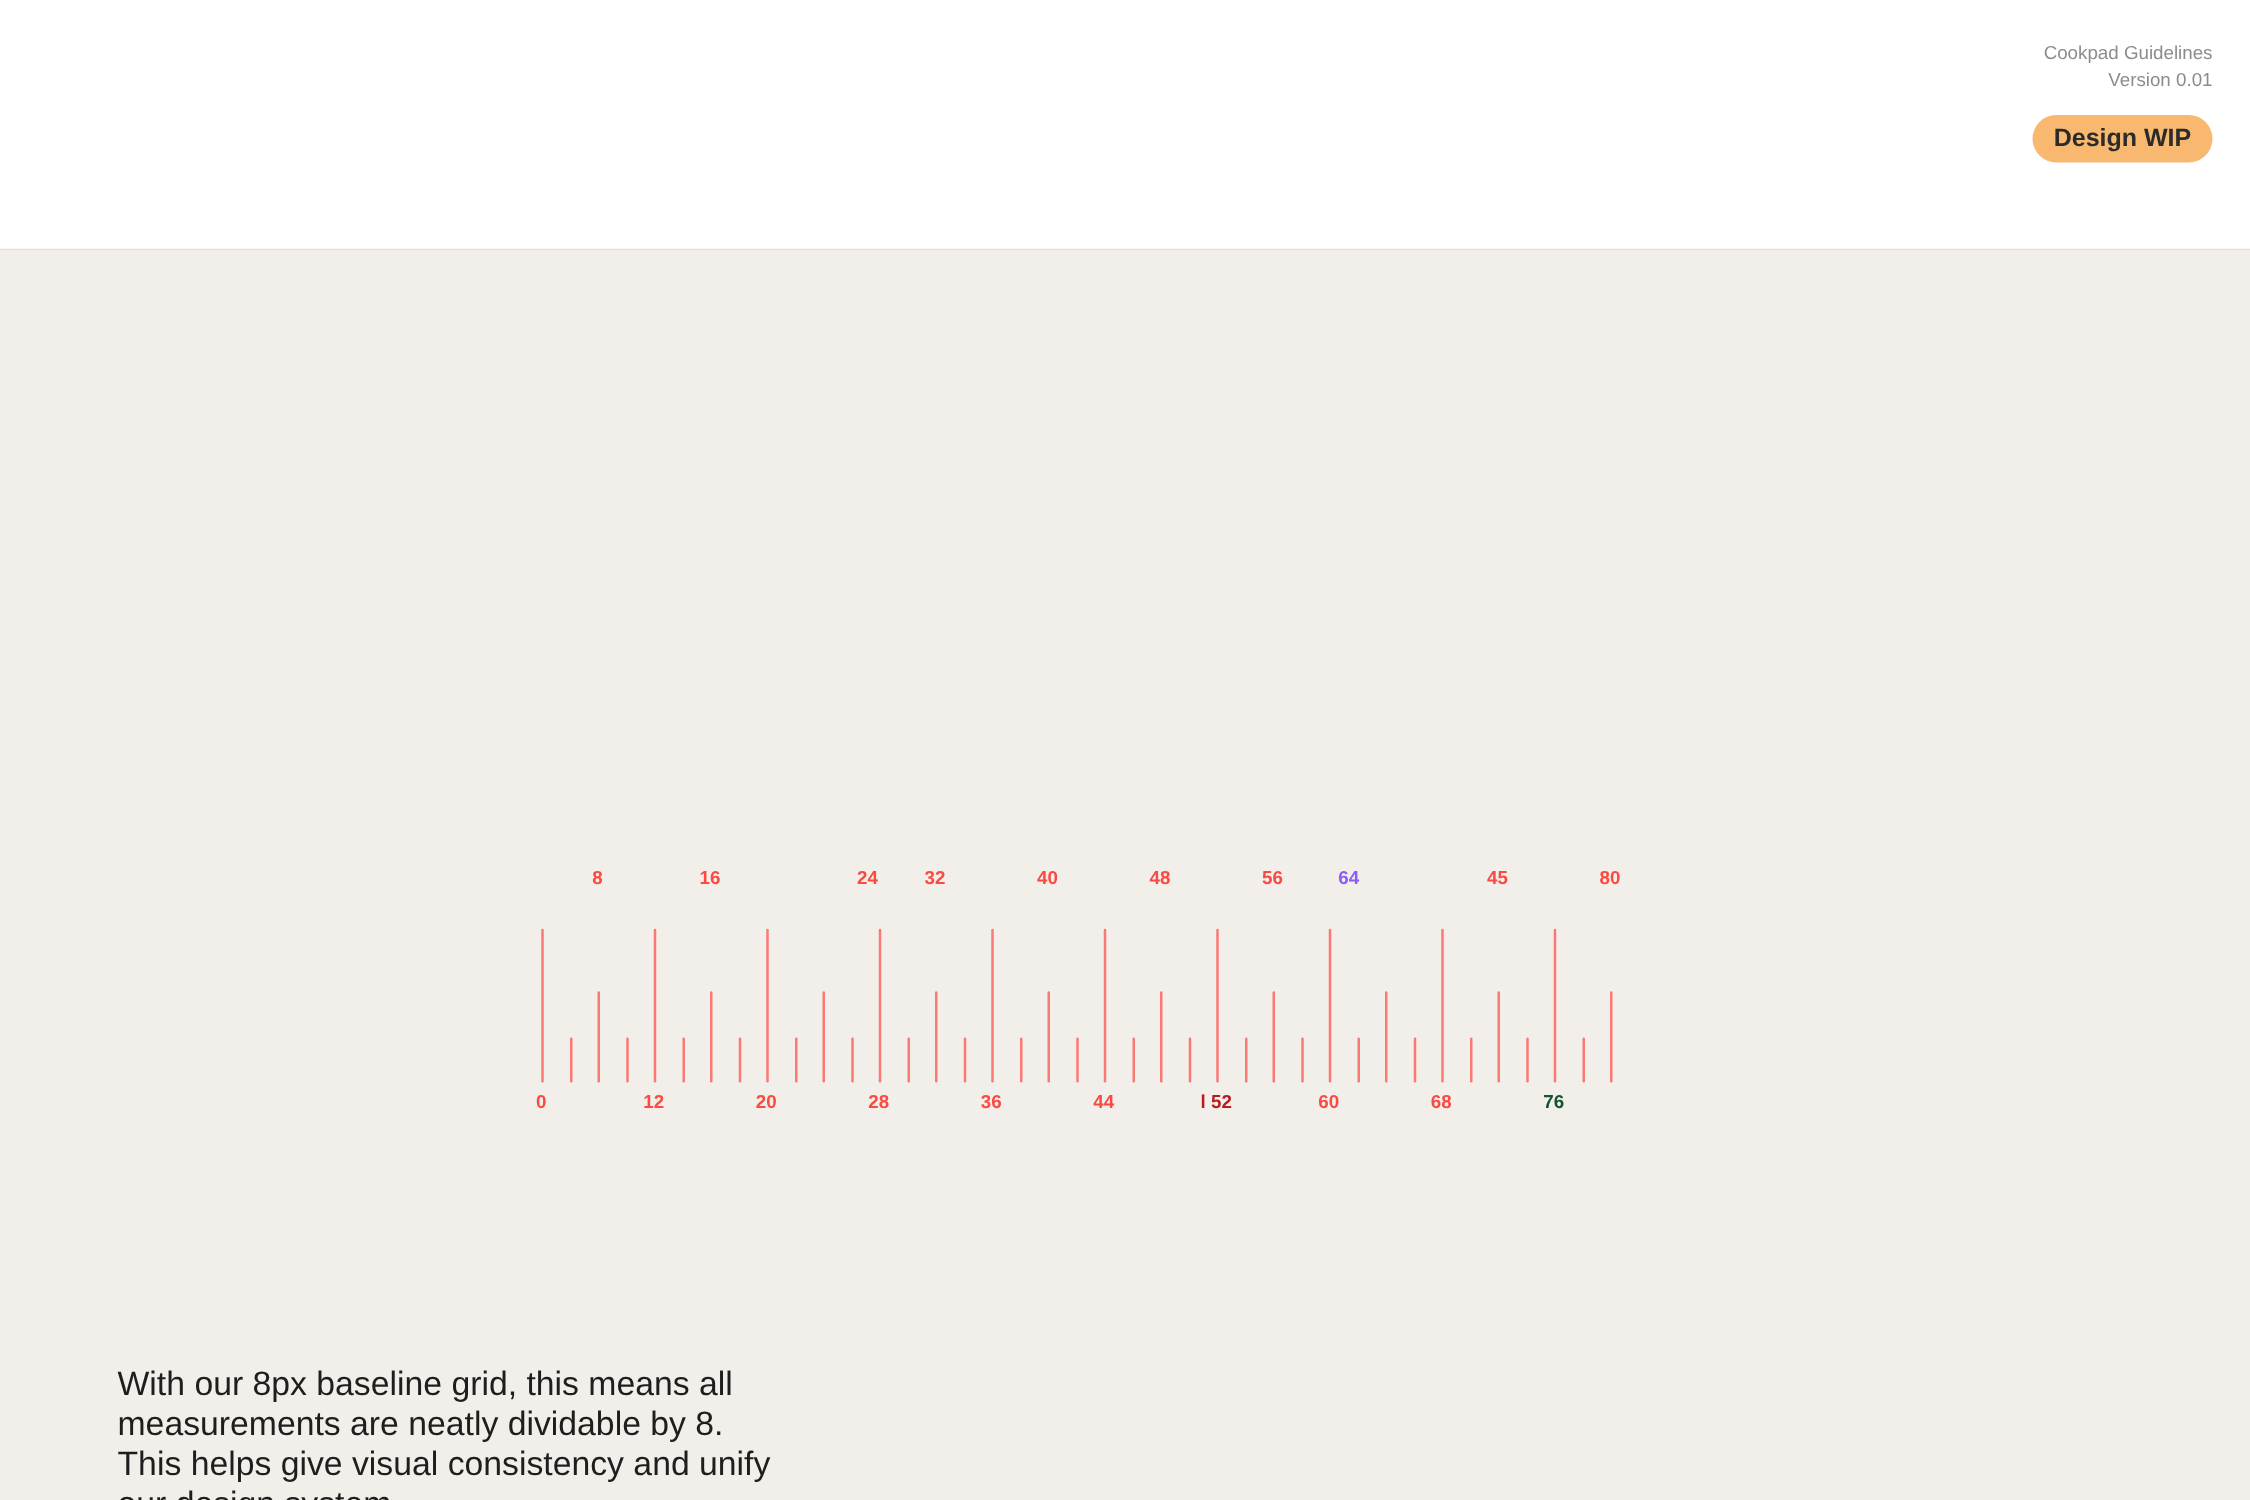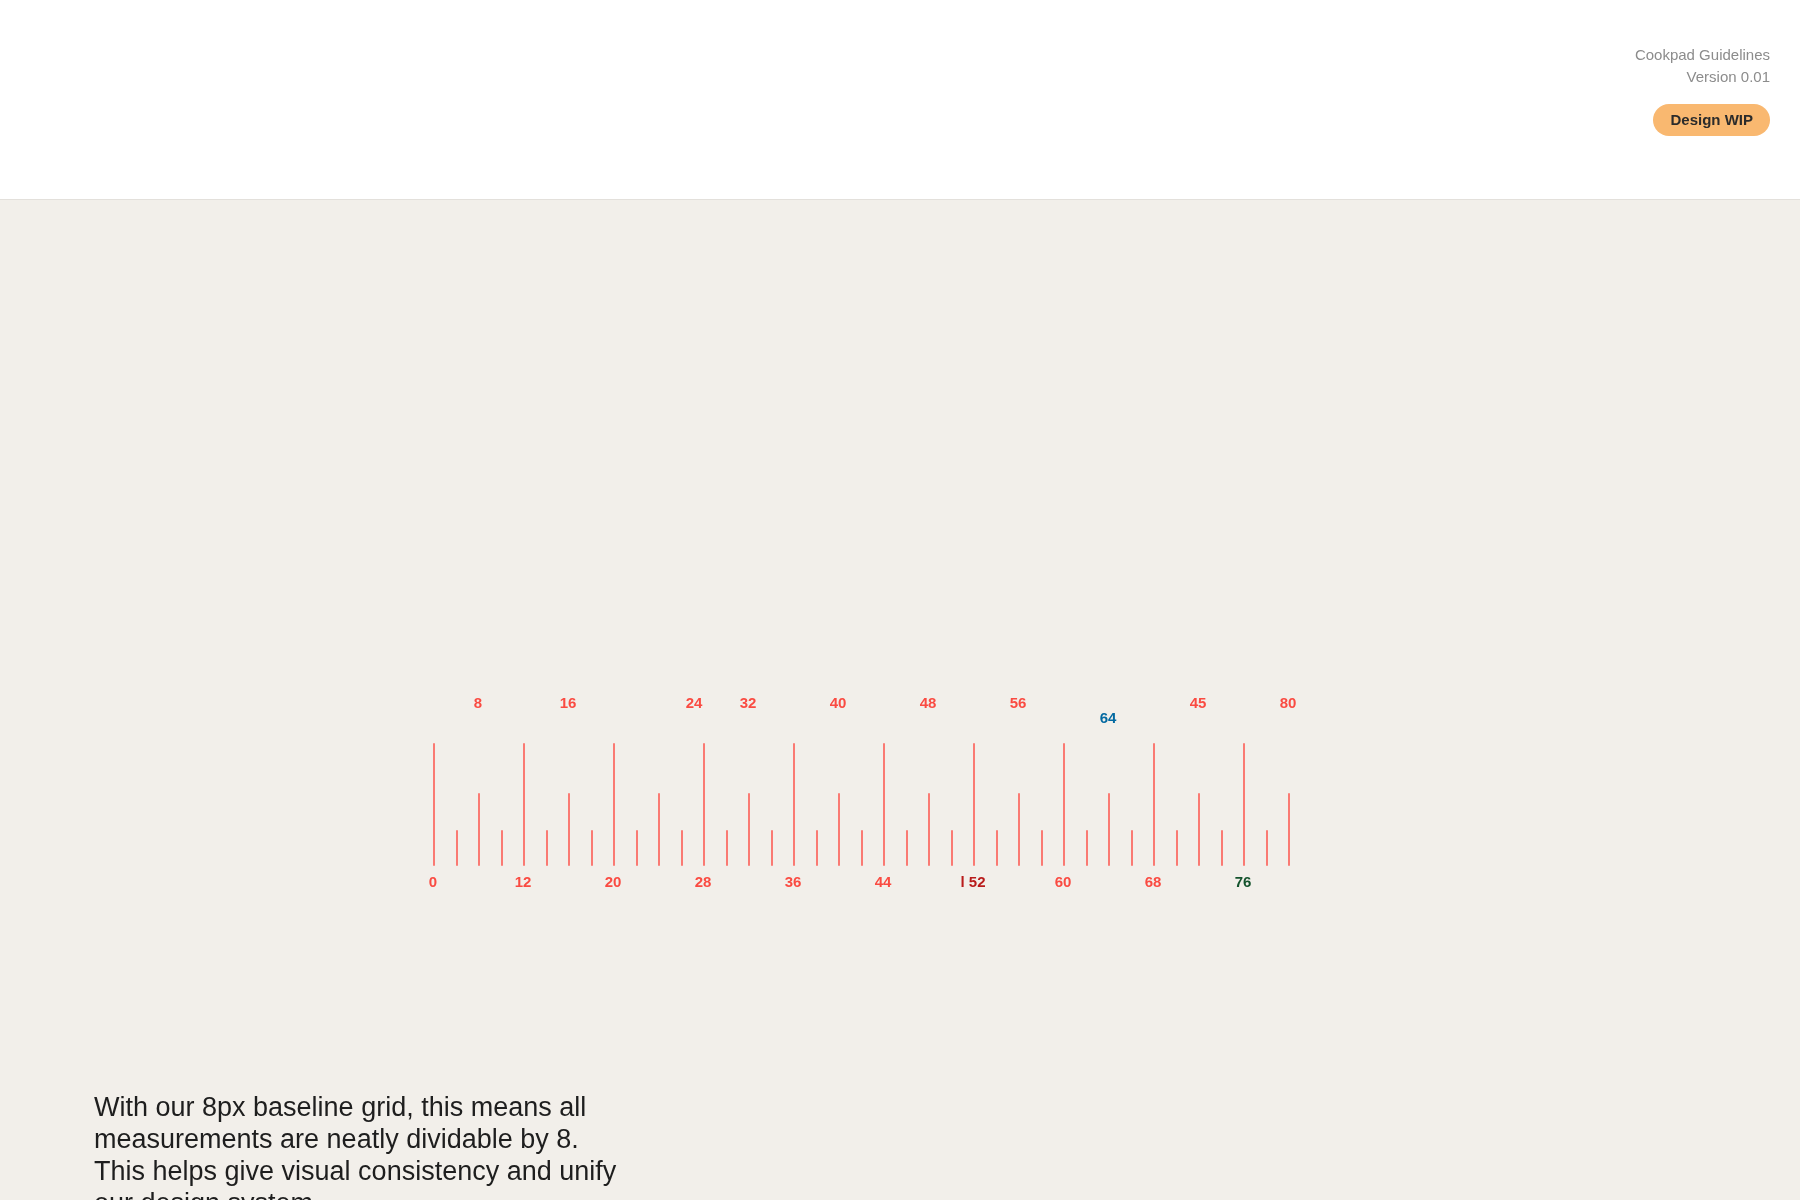--- a/index.html
+++ b/index.html
@@ -30,37 +30,37 @@
     font-size: 52px;
     font-weight: 400;
     color: #3C3C3C;
     letter-spacing: -0.5px;
     line-height: 1;
   }
 
   .header-meta {
     position: absolute;
     right: 30px;
-    top: 44px;
+    top: 32px;
     text-align: right;
   }
 
   .header-meta .meta-line {
     font-size: 15px;
     color: #8C8C8C;
     line-height: 1.45;
     font-weight: 400;
   }
 
   .wip-badge {
     display: inline-block;
     margin-top: 16px;
     background: #F9B870;
     color: #2B2B2B;
-    font-size: 15px;
+    font-size: 20px;
     font-weight: 700;
     padding: 8px 17px;
     border-radius: 999px;
     border: none;
     cursor: pointer;
     font-family: "Liberation Sans", sans-serif;
     line-height: 1.1;
   }
 
   
@@ -148,21 +148,21 @@
 
   <div class="ruler">
     <div class="ruler-labels-top">
         <span class="ruler-label" style="left: 45px; color: rgb(250, 75, 66);">8</span>
         <span class="ruler-label" style="left: 135px; color: rgb(250, 75, 66);">16</span>
         <span class="ruler-label" style="left: 225px; color: rgb(250, 75, 66); margin-left: 36px;">24</span>
         <span class="ruler-label" style="left: 315px; color: rgb(250, 75, 66);">32</span>
         <span class="ruler-label" style="left: 405px; color: rgb(250, 75, 66);">40</span>
         <span class="ruler-label" style="left: 495px; color: rgb(250, 75, 66);">48</span>
         <span class="ruler-label" style="left: 585px; color: rgb(250, 75, 66);">56</span>
-        <span class="ruler-label" style="left: 675px; color: #0369a1; margin-top: 15px;">64</span>
+        <span class="ruler-label" style="left: 646px; color: #8b5cf6;">64</span>
         <span class="ruler-label" style="left: 765px; color: rgb(250, 75, 66);">45</span>
         <span class="ruler-label" style="left: 855px; color: rgb(250, 75, 66);">80</span>
       </div>
     <div class="ruler-ticks">
         <div class="tick tall" style="left: 0px; background: rgb(250, 122, 115);"></div>
         <div class="tick short" style="left: 22.5px; background: rgb(250, 122, 115);"></div>
         <div class="tick medium" style="left: 45px; background: rgb(250, 122, 115);"></div>
         <div class="tick short" style="left: 67.5px; background: rgb(250, 122, 115);"></div>
         <div class="tick tall" style="left: 90px; background: rgb(250, 122, 115);"></div>
         <div class="tick short" style="left: 112.5px; background: rgb(250, 122, 115);"></div>

